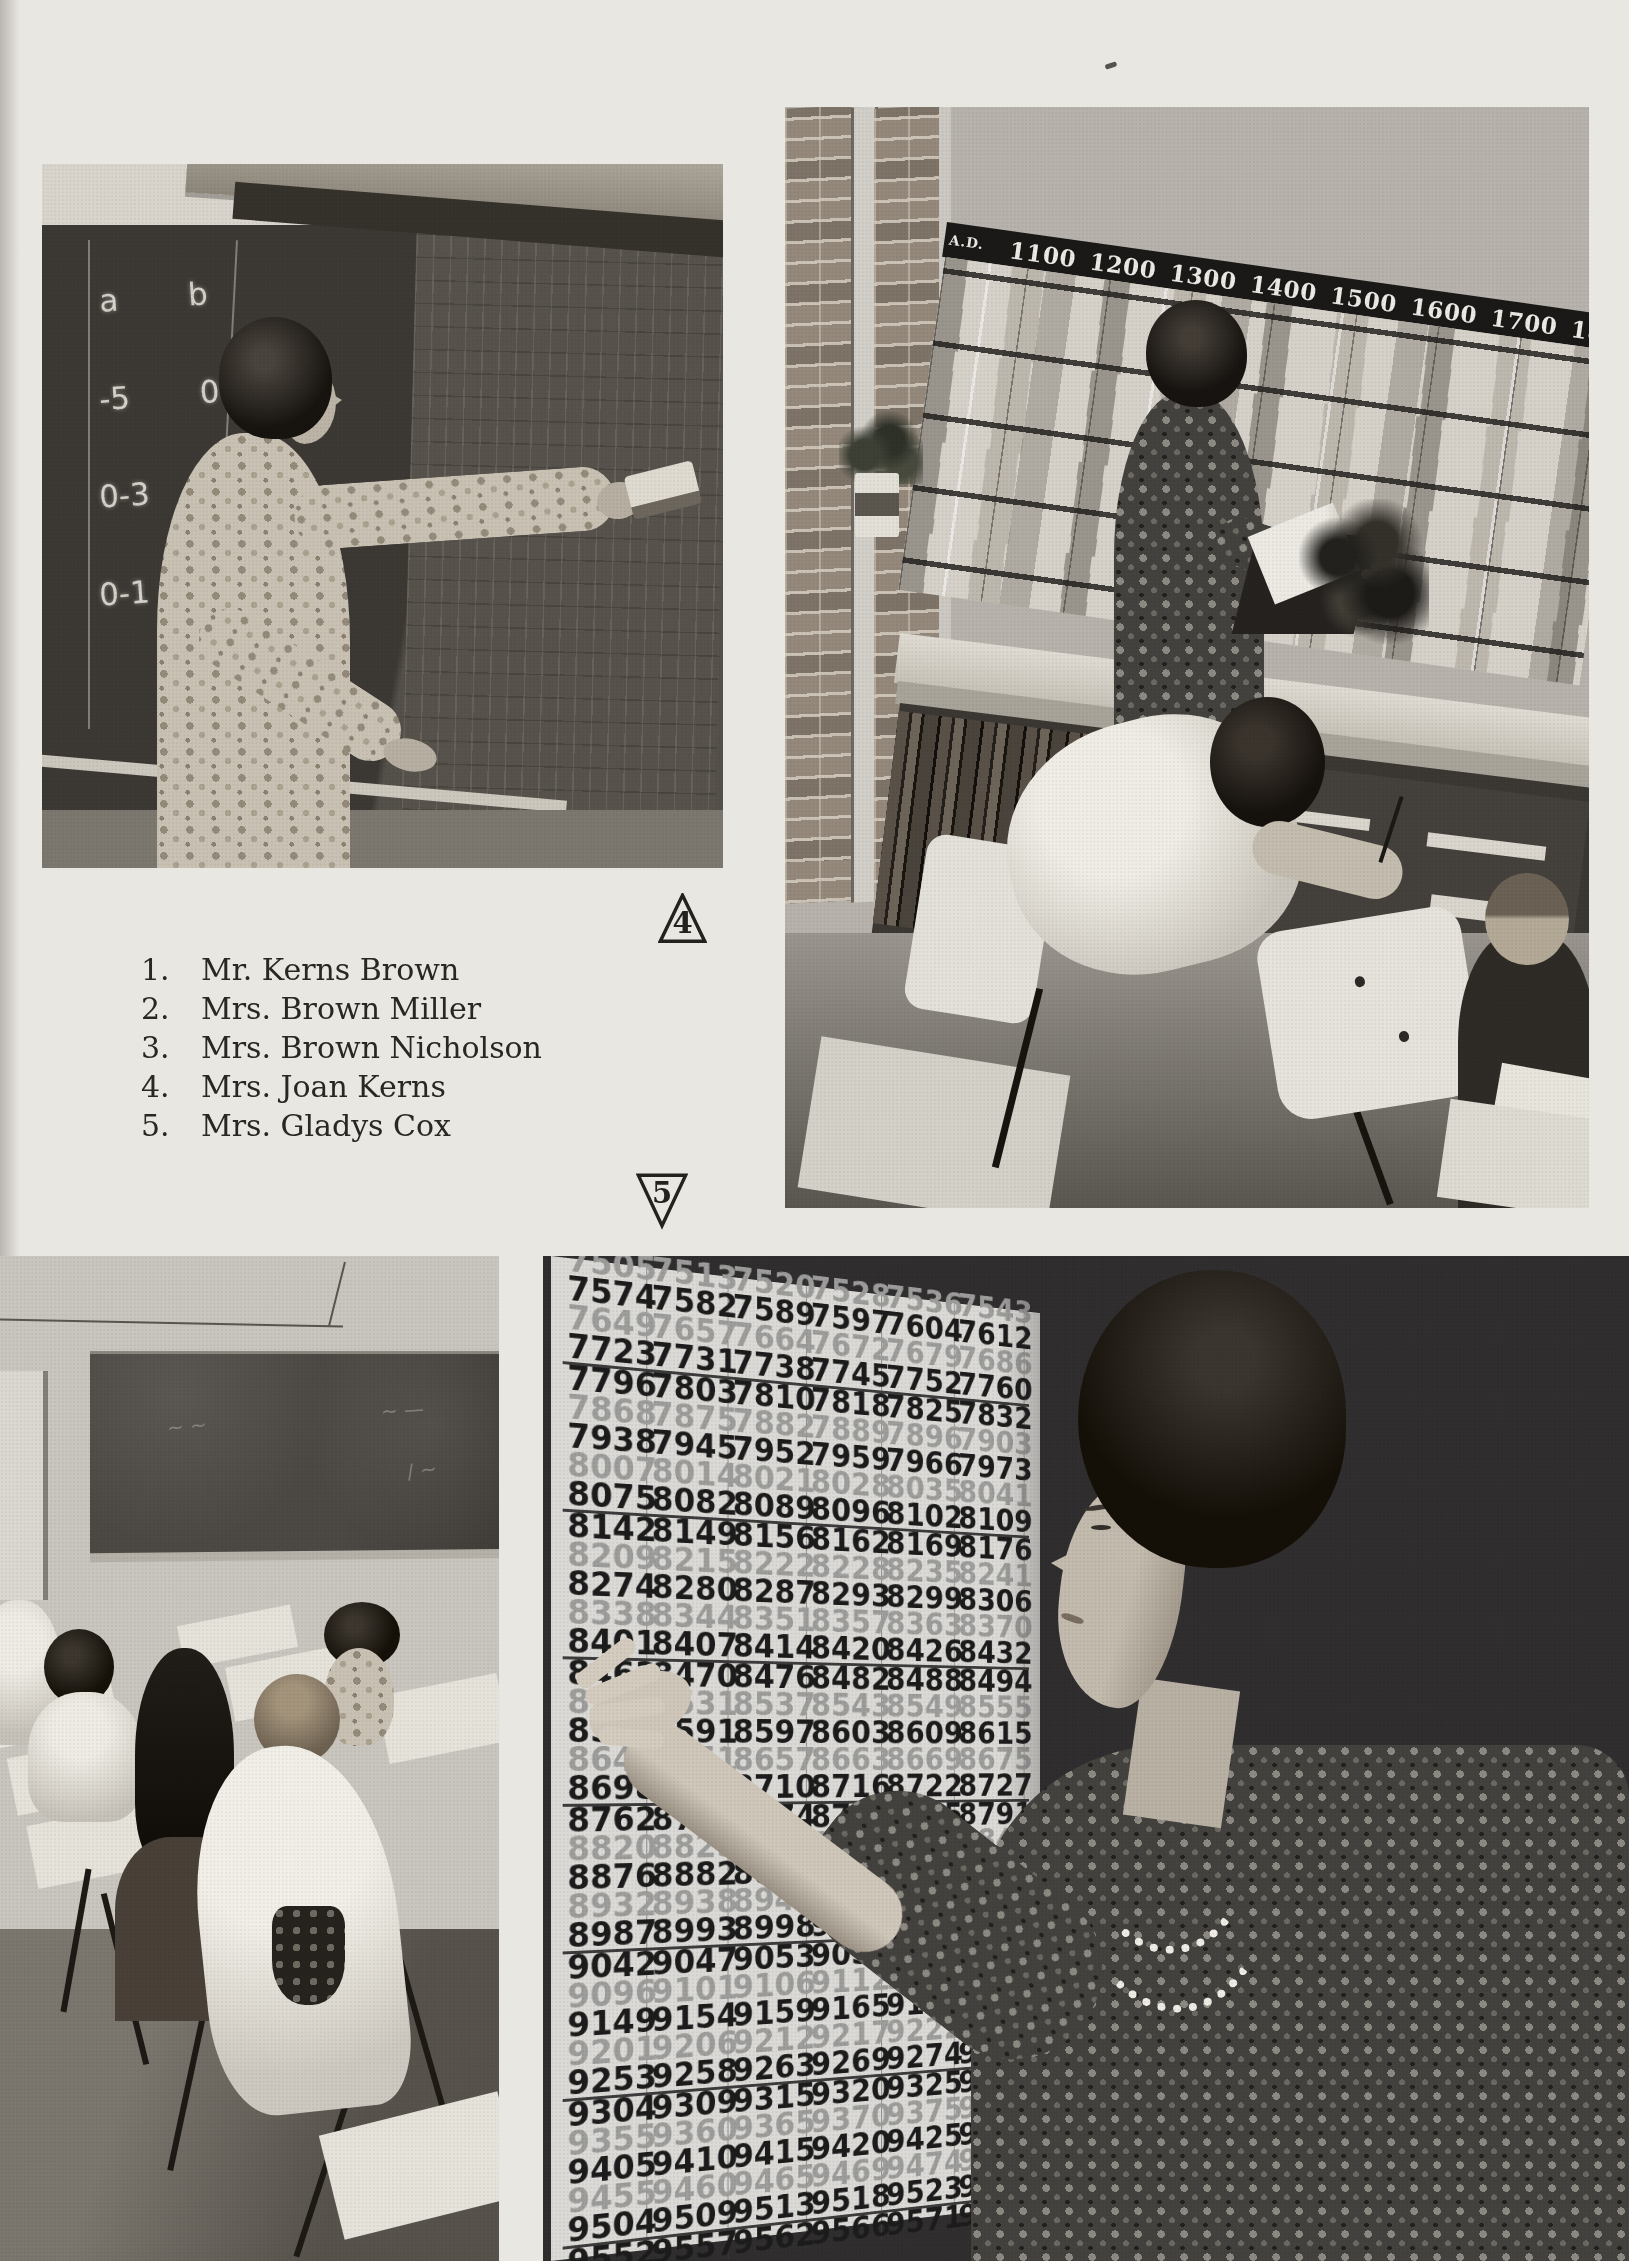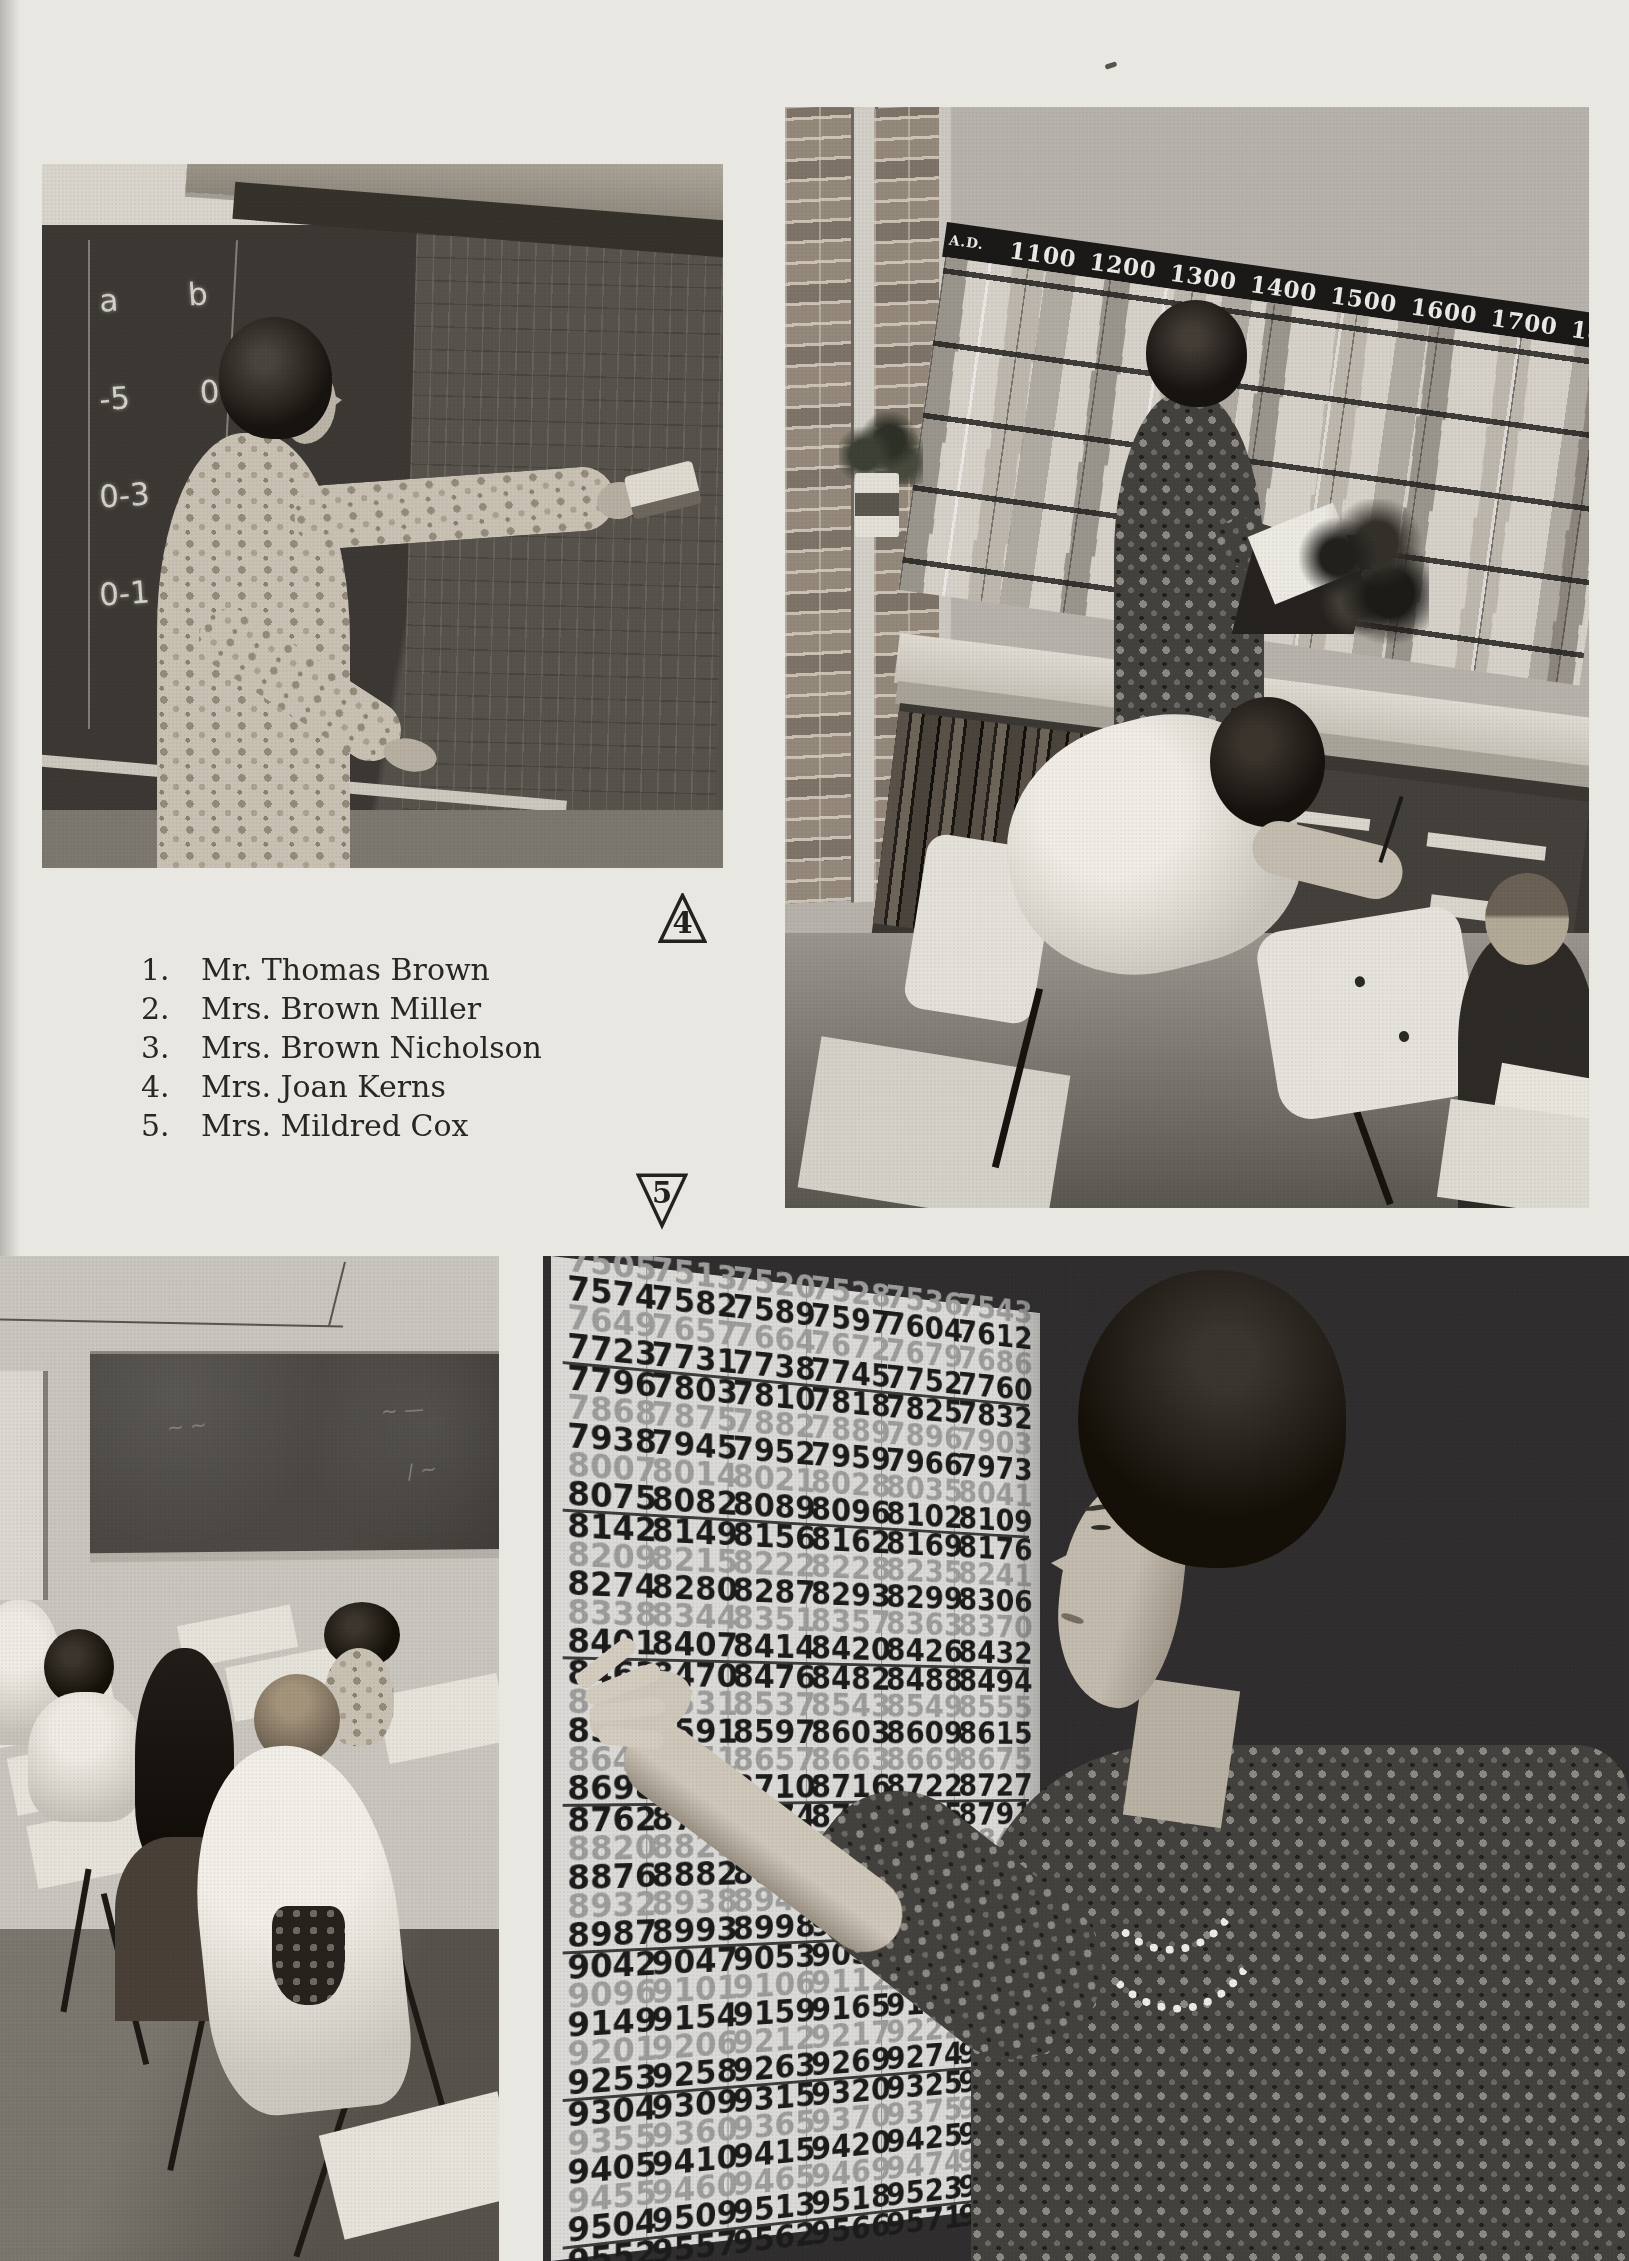--- a/index.html
+++ b/index.html
@@ -268,33 +268,33 @@
         <i style="left:62%;top:62%"></i>
     </div>
     <div class="abs p2-s2body"></div>
     <div class="abs p2-s2head"></div>
     <div class="abs p2-s2paper"></div>
     <div class="abs p2-desk2"></div>
   </div>
 
   <div class="captions">
     <div class="cap-line">
-      <span class="num">1.</span><span>Mr. Thomas Brown</span>
+      <span class="num">1.</span><span>Mr. Kerns Brown</span>
     </div>
     <div class="cap-line">
       <span class="num">2.</span><span>Mrs. Brown Miller</span>
     </div>
     <div class="cap-line">
       <span class="num">3.</span><span>Mrs. Brown Nicholson</span>
     </div>
     <div class="cap-line">
       <span class="num">4.</span><span>Mrs. Joan Kerns</span>
     </div>
     <div class="cap-line">
-      <span class="num">5.</span><span>Mrs. Mildred Cox</span>
+      <span class="num">5.</span><span>Mrs. Gladys Cox</span>
     </div>
   </div>
 
   <svg class="marker" style="left:658px;top:893px" width="49" height="52" viewBox="0 0 64 68">
     <polygon points="32,3 61,63 3,63" fill="none" stroke="#24221e" stroke-width="4.5"></polygon>
     <text x="32" y="52" font-size="38" text-anchor="middle">4</text>
   </svg>
   <svg class="marker" style="left:636px;top:1172px" width="52" height="63" viewBox="0 0 68 82">
     <polygon points="3,4 65,4 34,70" fill="none" stroke="#24221e" stroke-width="4.5"></polygon>
     <text x="34" y="40" font-size="38" text-anchor="middle">5</text>

